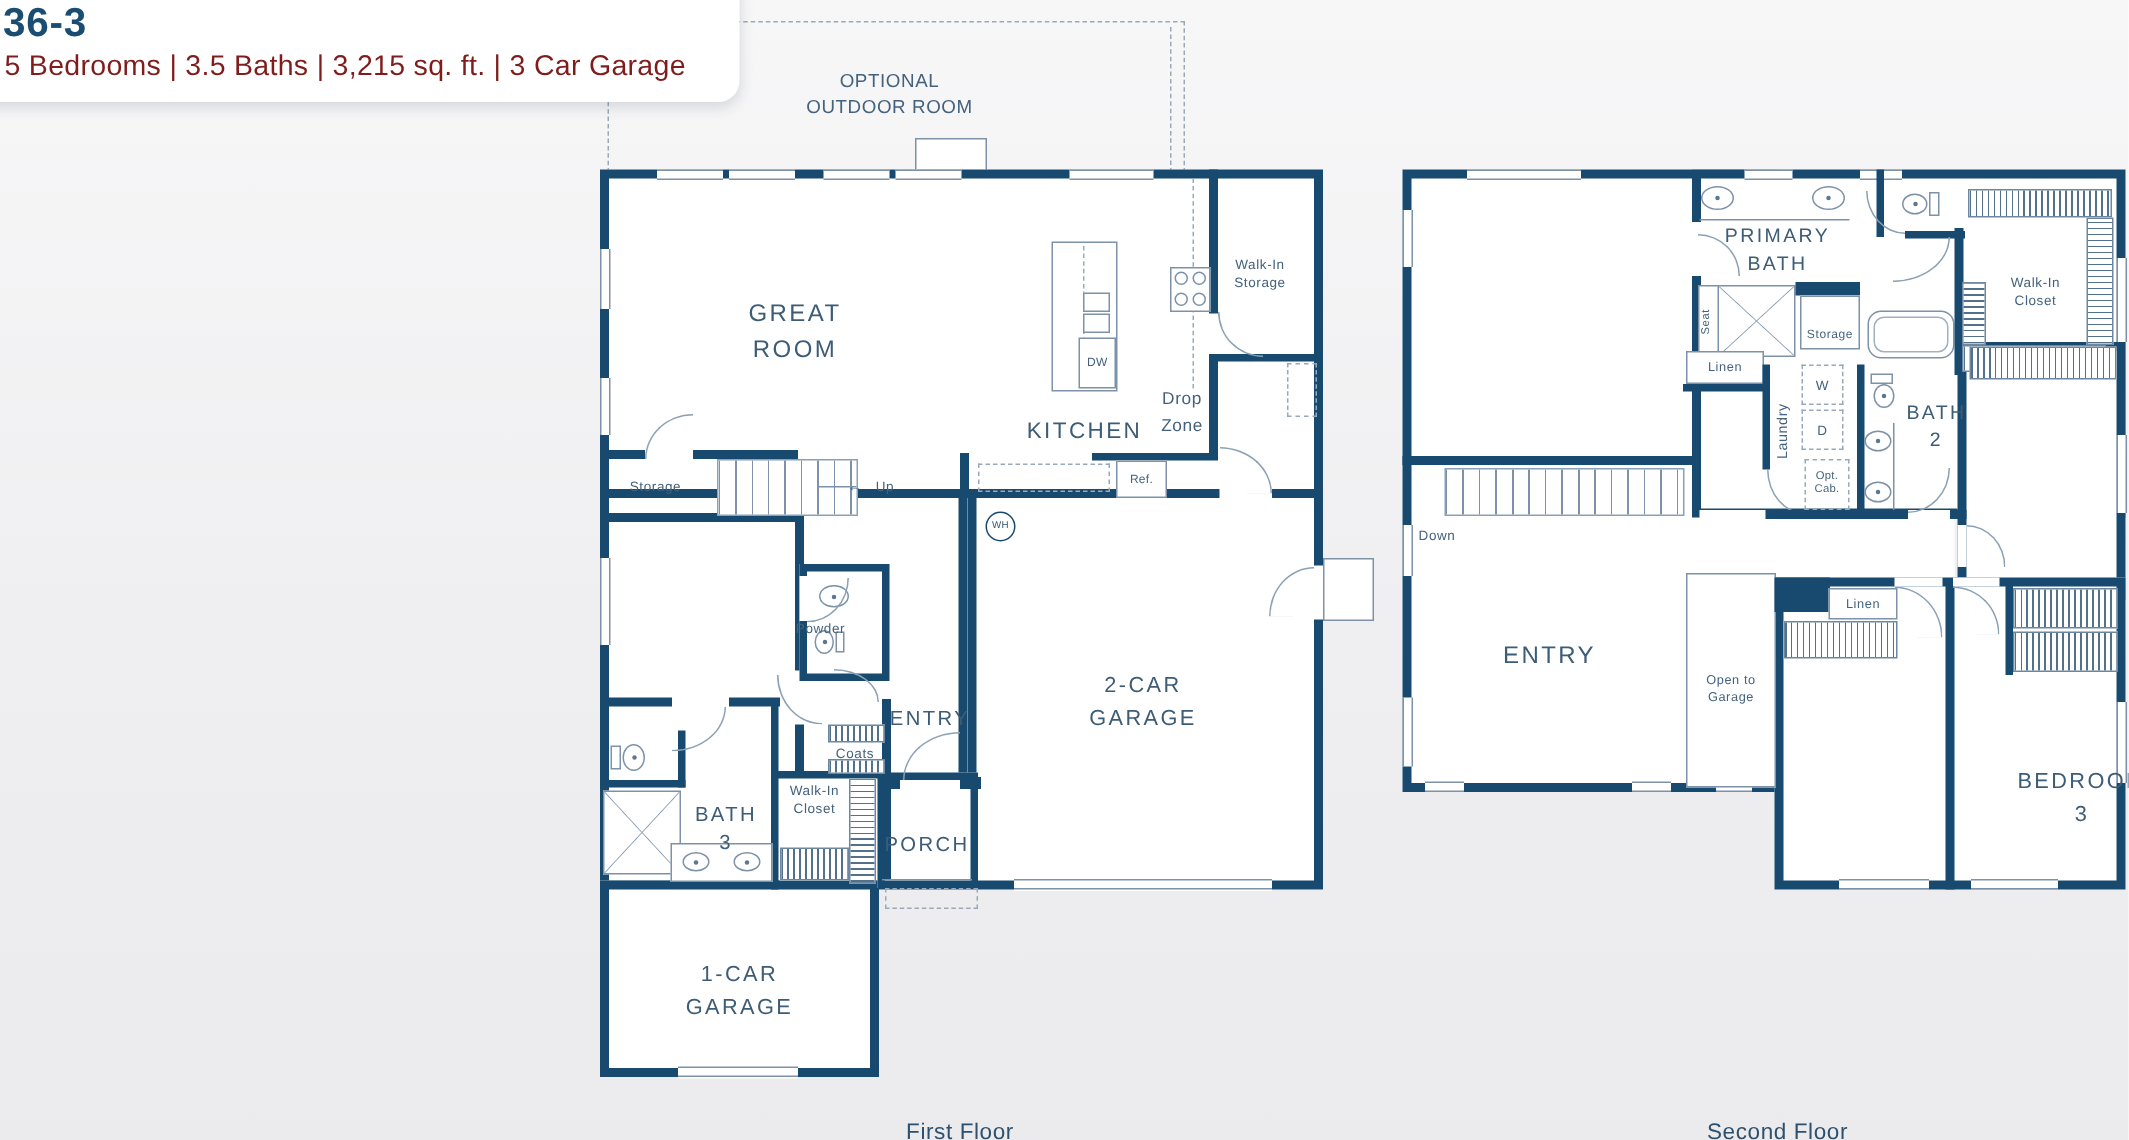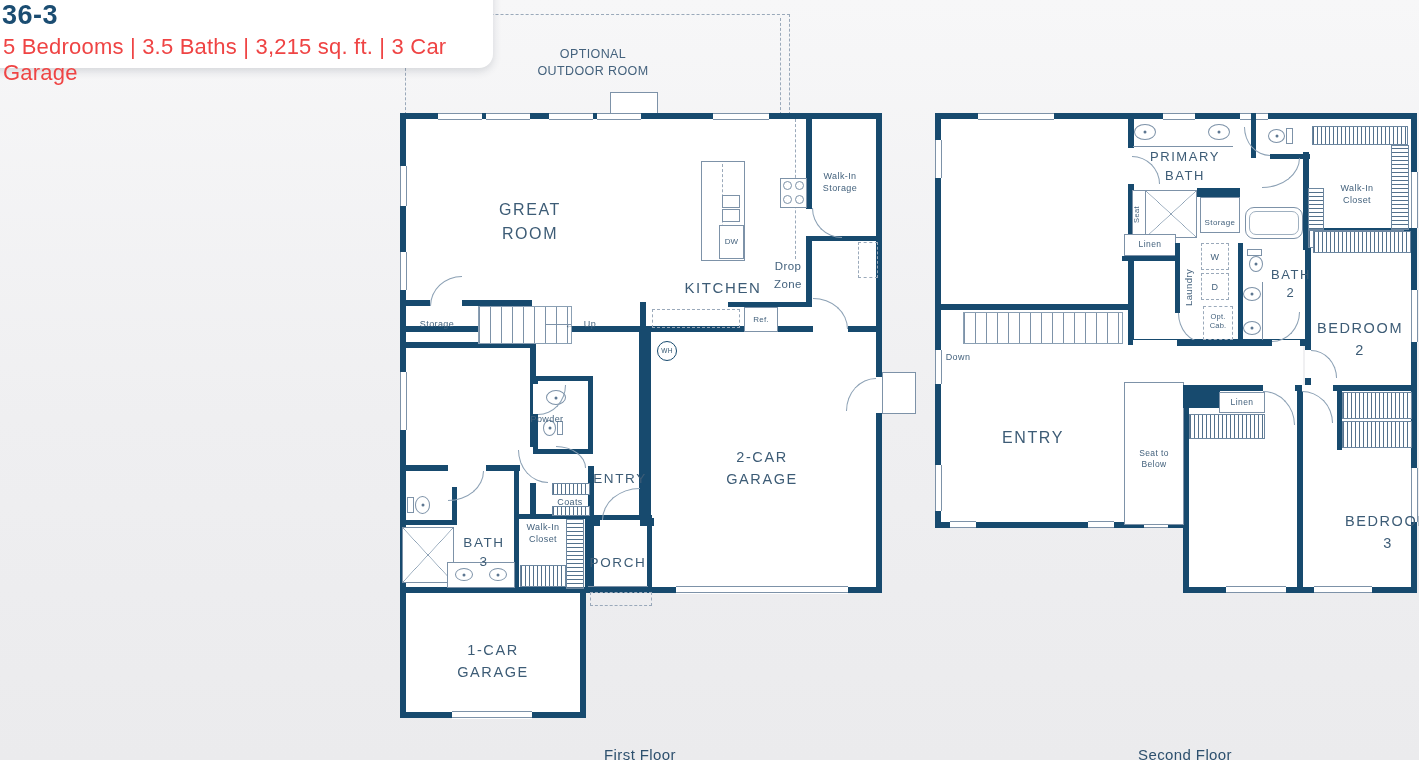--- a/index.html
+++ b/index.html
@@ -41,21 +41,21 @@
         font-size:6.5px;text-align:center;letter-spacing:.3px;}
   
   .lbl{color:#3d5c76;font-size:15px;letter-spacing:1.6px;text-align:center;line-height:1.5;font-weight:500;}
   .sm {color:#44627d;font-size:9px;letter-spacing:.4px;text-align:center;line-height:1.35;}
   .tny{color:#44627d;font-size:8px;letter-spacing:.2px;text-align:center;line-height:1.25;}
   .cap{color:#2d506e;font-size:15px;letter-spacing:.4px;text-align:center;font-weight:500;}
   .vert{writing-mode:vertical-rl;transform:rotate(180deg);text-align:center;}
   
   .card{background:#fff;border-radius:0 0 14px 14px;box-shadow:0 3px 9px rgba(40,50,70,.16);}
   .plan-num{color:#1b4d72;font-size:27px;font-weight:700;letter-spacing:.5px;}
-  .specs{color:#ef4444;font-size:22px;letter-spacing:.2px;}
+  .specs{color:#7f1d1d;font-size:19px;letter-spacing:.2px;}
 </style>
 </head>
 <body>
 
 <div id="cv">
 
   <div style="left:0;top:0;width:1419px;height:760px;">
 
     <div class="dsh" style="left:405px;top:14px;width:385px;height:101px;"></div>
     <div class="dshv" style="left:780px;top:18px;width:1px;height:97px;"></div>
@@ -257,25 +257,24 @@
     <div class="sink" style="left:1243px;top:287px;width:18px;height:14px;"></div>
     <div class="sink" style="left:1243px;top:321px;width:18px;height:14px;"></div>
     <div class="lbl" style="left:1266px;top:266px;width:50px;font-size:13px;line-height:1.4;">BATH 2</div>
     <div class="w" style="left:1177px;top:340px;width:95px;height:6px;"></div>
     <div class="w" style="left:1300px;top:340px;width:11px;height:6px;"></div>
     <div class="arc a-br" style="left:1272px;top:312px;width:28px;height:30px;"></div>
 
     <div class="hv" style="left:1313px;top:231px;width:98px;height:22px;"></div>
     <div class="gap" style="left:1305px;top:350px;width:6px;height:28px;"></div>
     <div class="arc a-tr" style="left:1311px;top:350px;width:26px;height:28px;"></div>
-    <div class="lbl" style="left:1310px;top:318px;width:100px;font-size:14.5px;">BEDROOM 2</div>
 
     <div class="lbl" style="left:998px;top:426px;width:70px;font-size:16px;">ENTRY</div>
     <div class="tn" style="left:1124px;top:382px;width:60px;height:143px;"></div>
-    <div class="sm" style="left:1126px;top:448px;width:56px;font-size:8.5px;">Seat to Below</div>
+    <div class="sm" style="left:1126px;top:448px;width:56px;font-size:8.5px;">Open to Garage</div>
 
     <div class="w" style="left:1183px;top:385px;width:37px;height:23px;"></div>
     <div class="tn" style="left:1219px;top:392px;width:46px;height:21px;"></div>
     <div class="sm" style="left:1219px;top:397px;width:46px;font-size:8.5px;">Linen</div>
     <div class="hv" style="left:1189px;top:414px;width:76px;height:25px;"></div>
     <div class="w" style="left:1297px;top:388px;width:6px;height:205px;"></div>
     <div class="w" style="left:1337px;top:388px;width:5px;height:62px;"></div>
     <div class="hv" style="left:1342px;top:392px;width:70px;height:27px;"></div>
     <div class="hv" style="left:1342px;top:421px;width:70px;height:27px;"></div>
     <div class="gap" style="left:1263px;top:385px;width:32px;height:6px;"></div>

